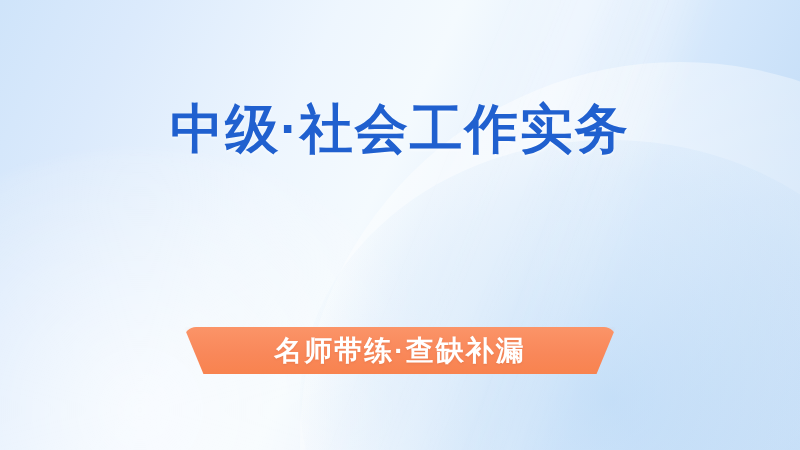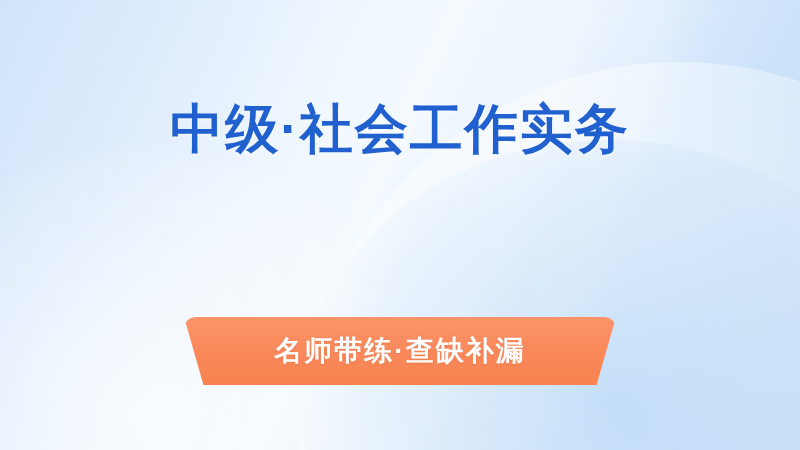--- a/index.html
+++ b/index.html
@@ -123,23 +123,23 @@
     color:#1a56c4;
     -webkit-text-fill-color:transparent;
     filter:drop-shadow(0 3px 4px rgba(255,255,255,.5));
   }
 
   
   .ribbon {
     position:absolute;
     left:50%;
     transform:translateX(-50%);
-    top:297px;
+    top:307px;
     width:432px;
-    height:68px;
+    height:47px;
     display:flex;
     align-items:center;
     justify-content:center;
     background:linear-gradient(180deg,#fb9468 0%,#f9885a 55%,#f8834f 100%);
     border-radius:12px 12px 6px 6px;
     clip-path:polygon(0% 0%, 100% 0%, 95.5% 100%, 4.5% 100%);
     box-shadow:0 3px 8px rgba(220,120,80,.20);
   }
   .ribbon-text {
     font-size:28px;

